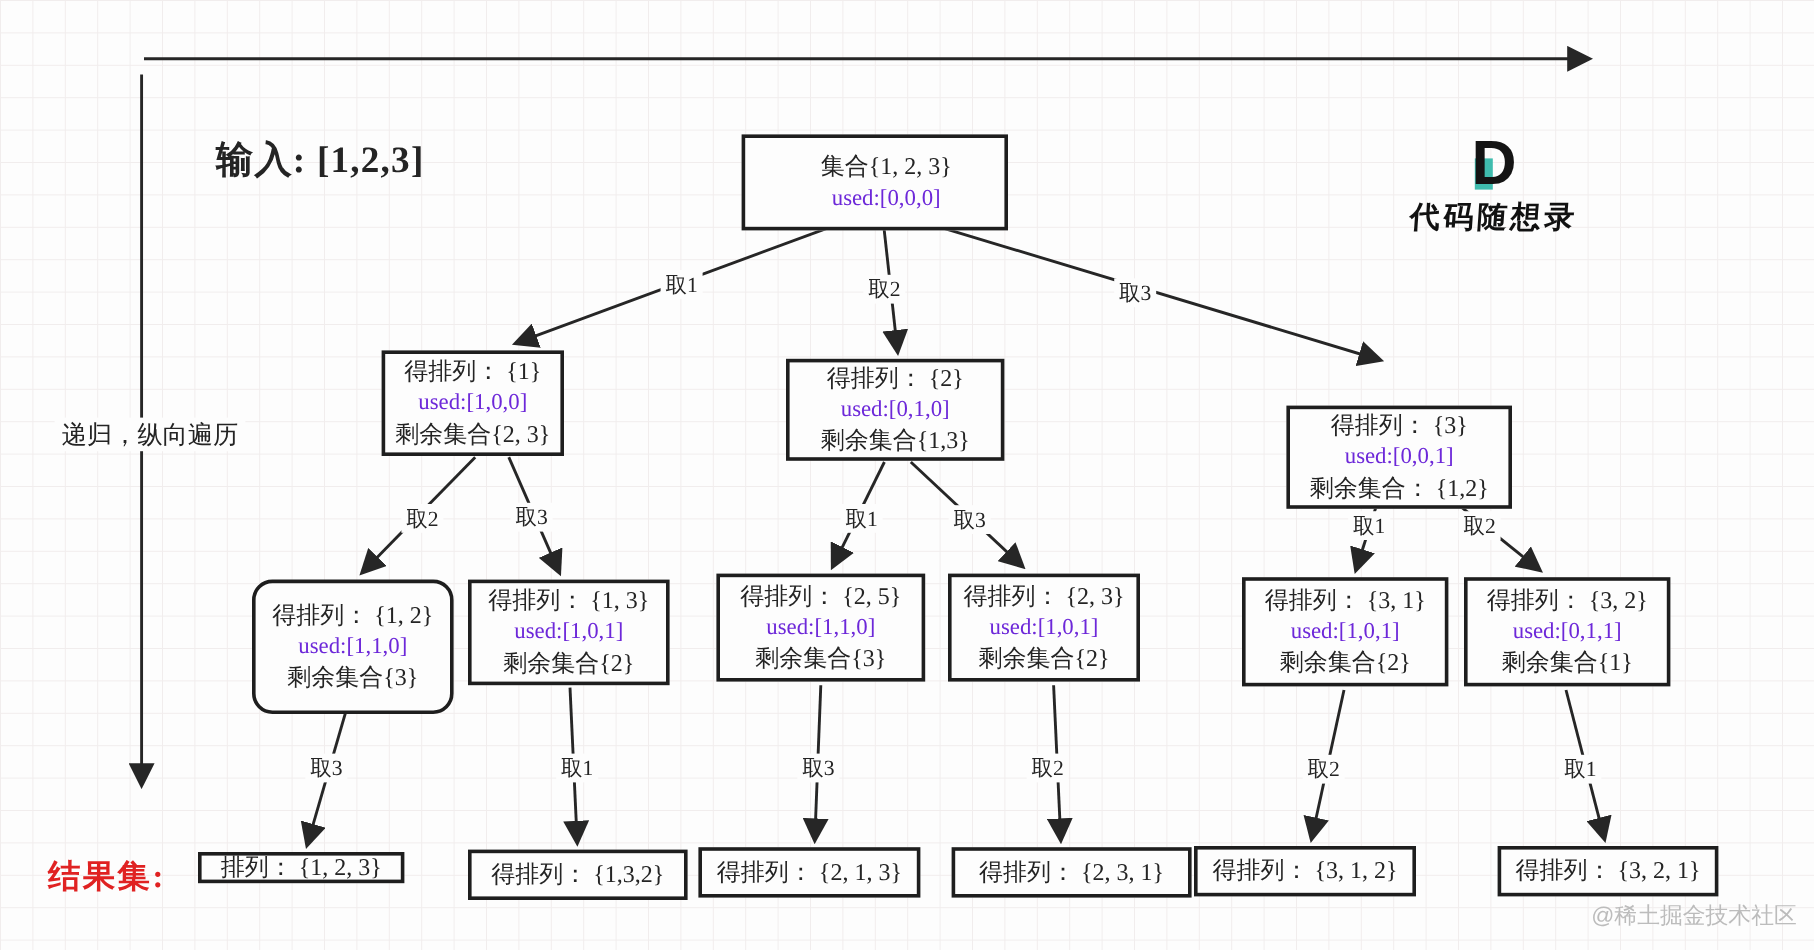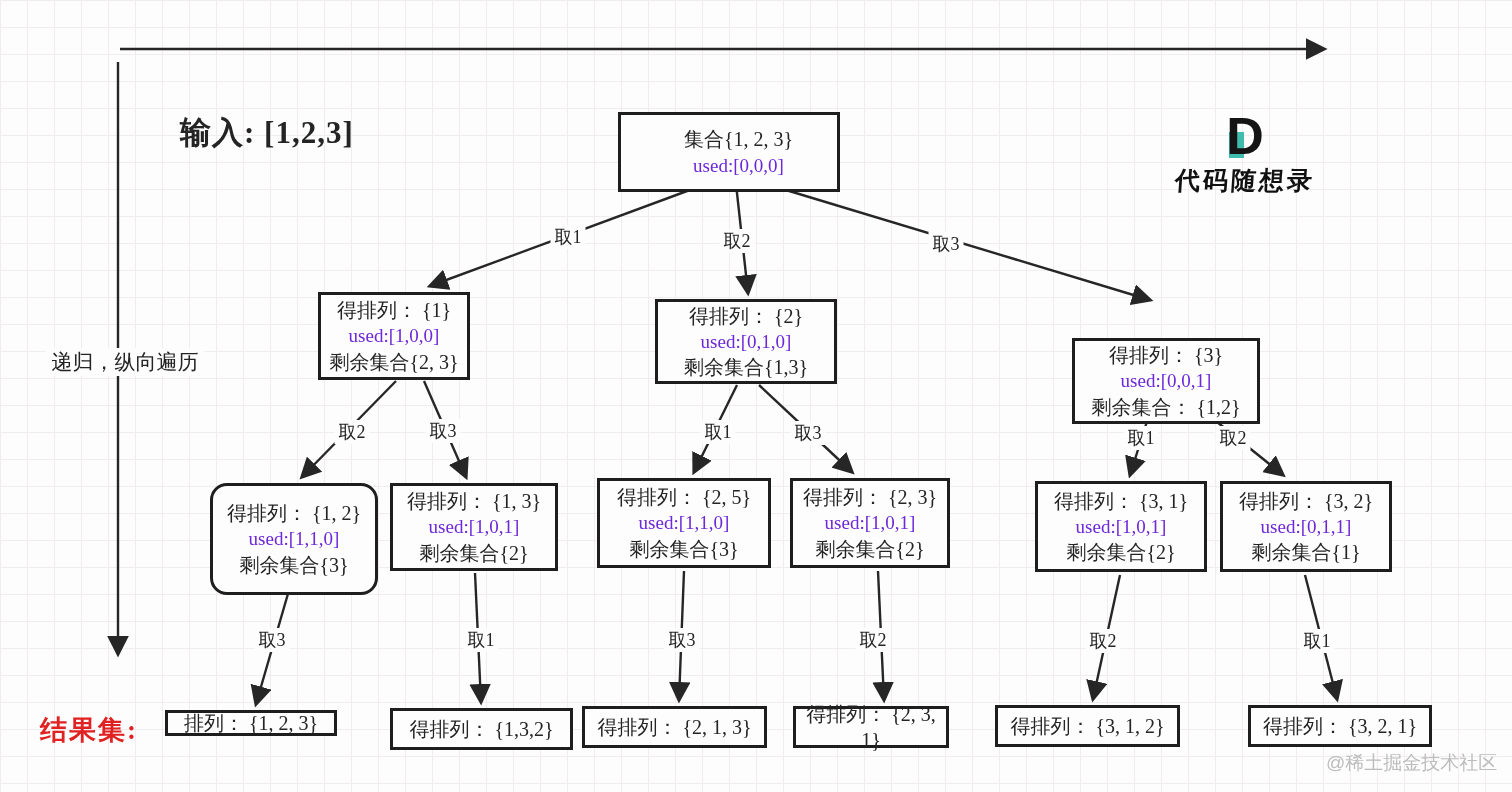--- a/index.html
+++ b/index.html
@@ -157,21 +157,21 @@
 
   <div class="node" style="left:165px;top:710px;width:172px;height:26px;">
     <div>排列： {1, 2, 3}</div>
   </div>
   <div class="node" style="left:390px;top:708px;width:183px;height:42px;">
     <div>得排列： {1,3,2}</div>
   </div>
   <div class="node" style="left:582px;top:706px;width:185px;height:42px;">
     <div>得排列： {2, 1, 3}</div>
   </div>
-  <div class="node" style="left:793px;top:706px;width:156px;height:42px;">
+  <div class="node" style="left:793px;top:706px;width:200px;height:42px;">
     <div>得排列： {2, 3, 1}</div>
   </div>
   <div class="node" style="left:995px;top:705px;width:185px;height:42px;">
     <div>得排列： {3, 1, 2}</div>
   </div>
   <div class="node" style="left:1248px;top:705px;width:184px;height:42px;">
     <div>得排列： {3, 2, 1}</div>
   </div>
 
   <span class="elabel" style="left:568px;top:237px;">取1</span>

